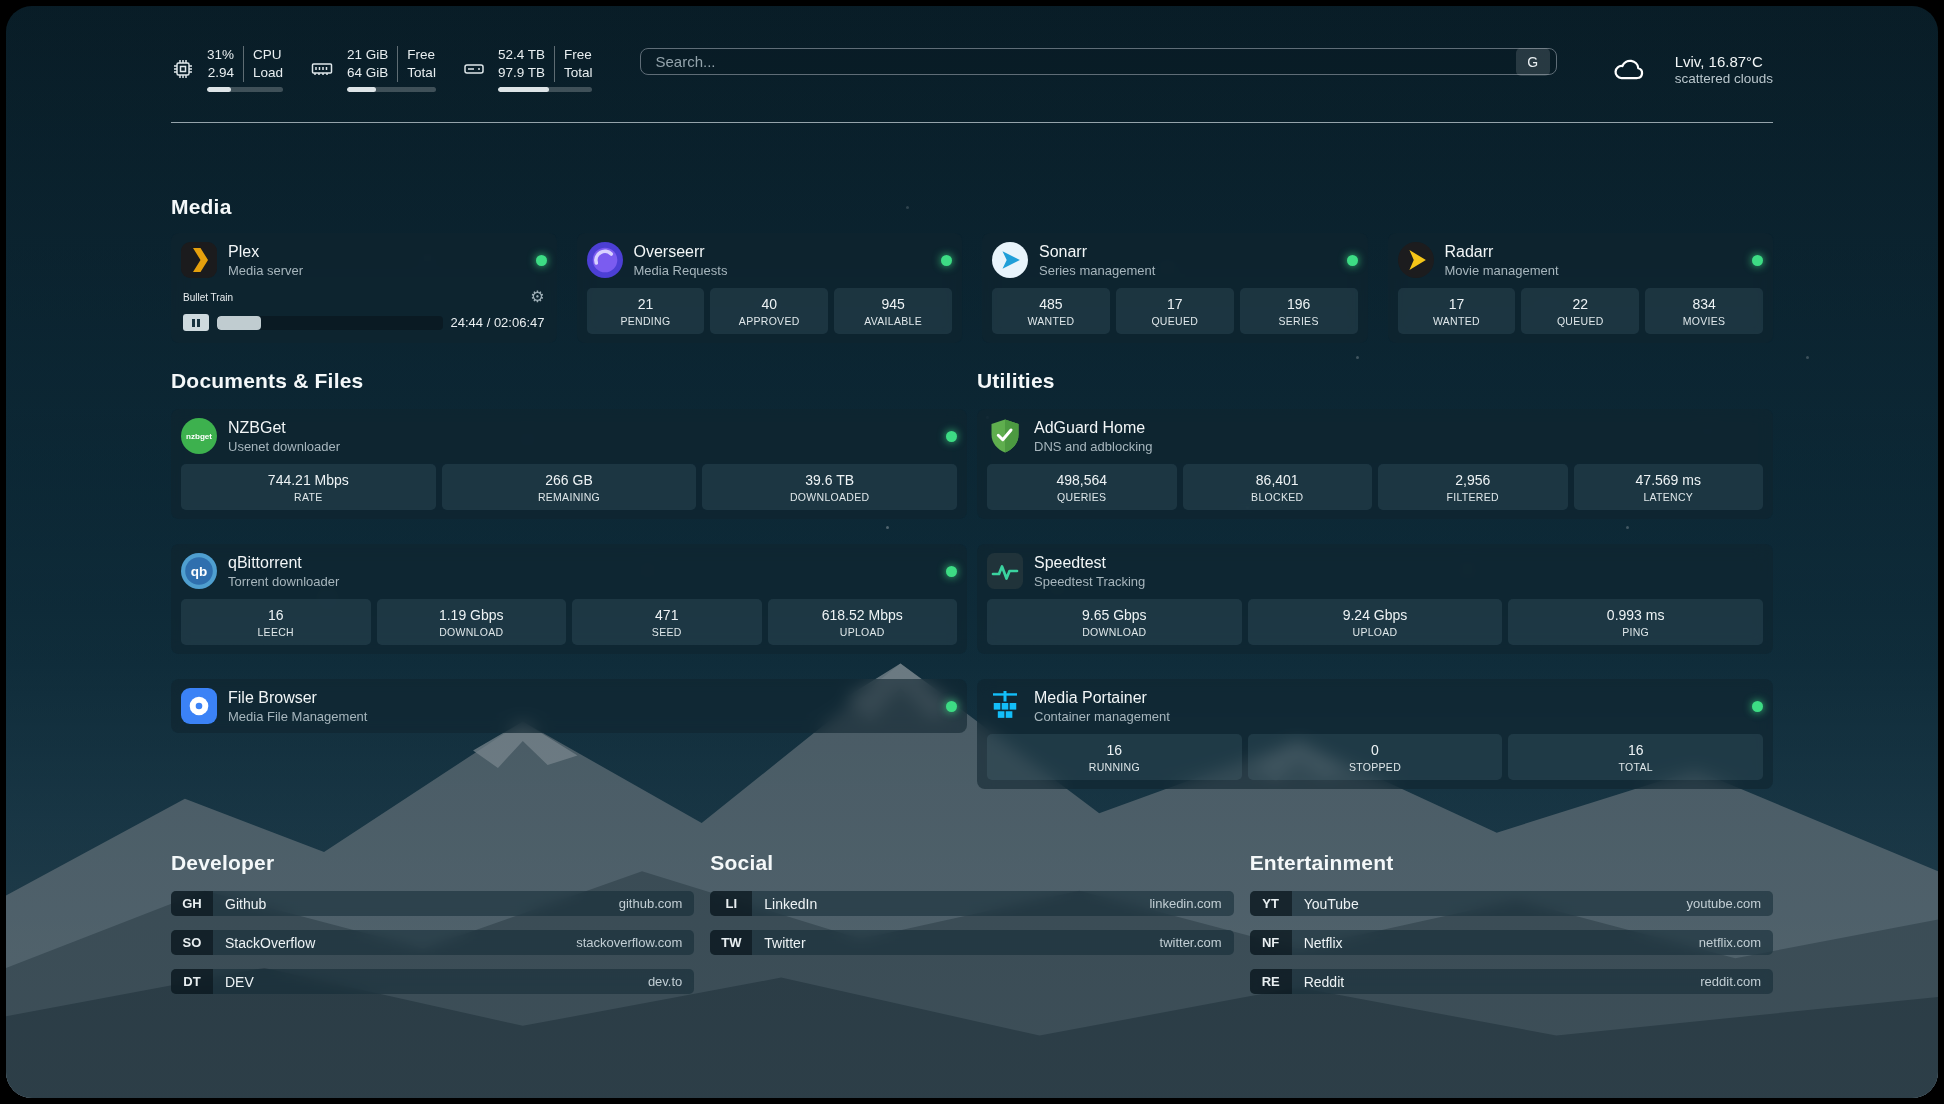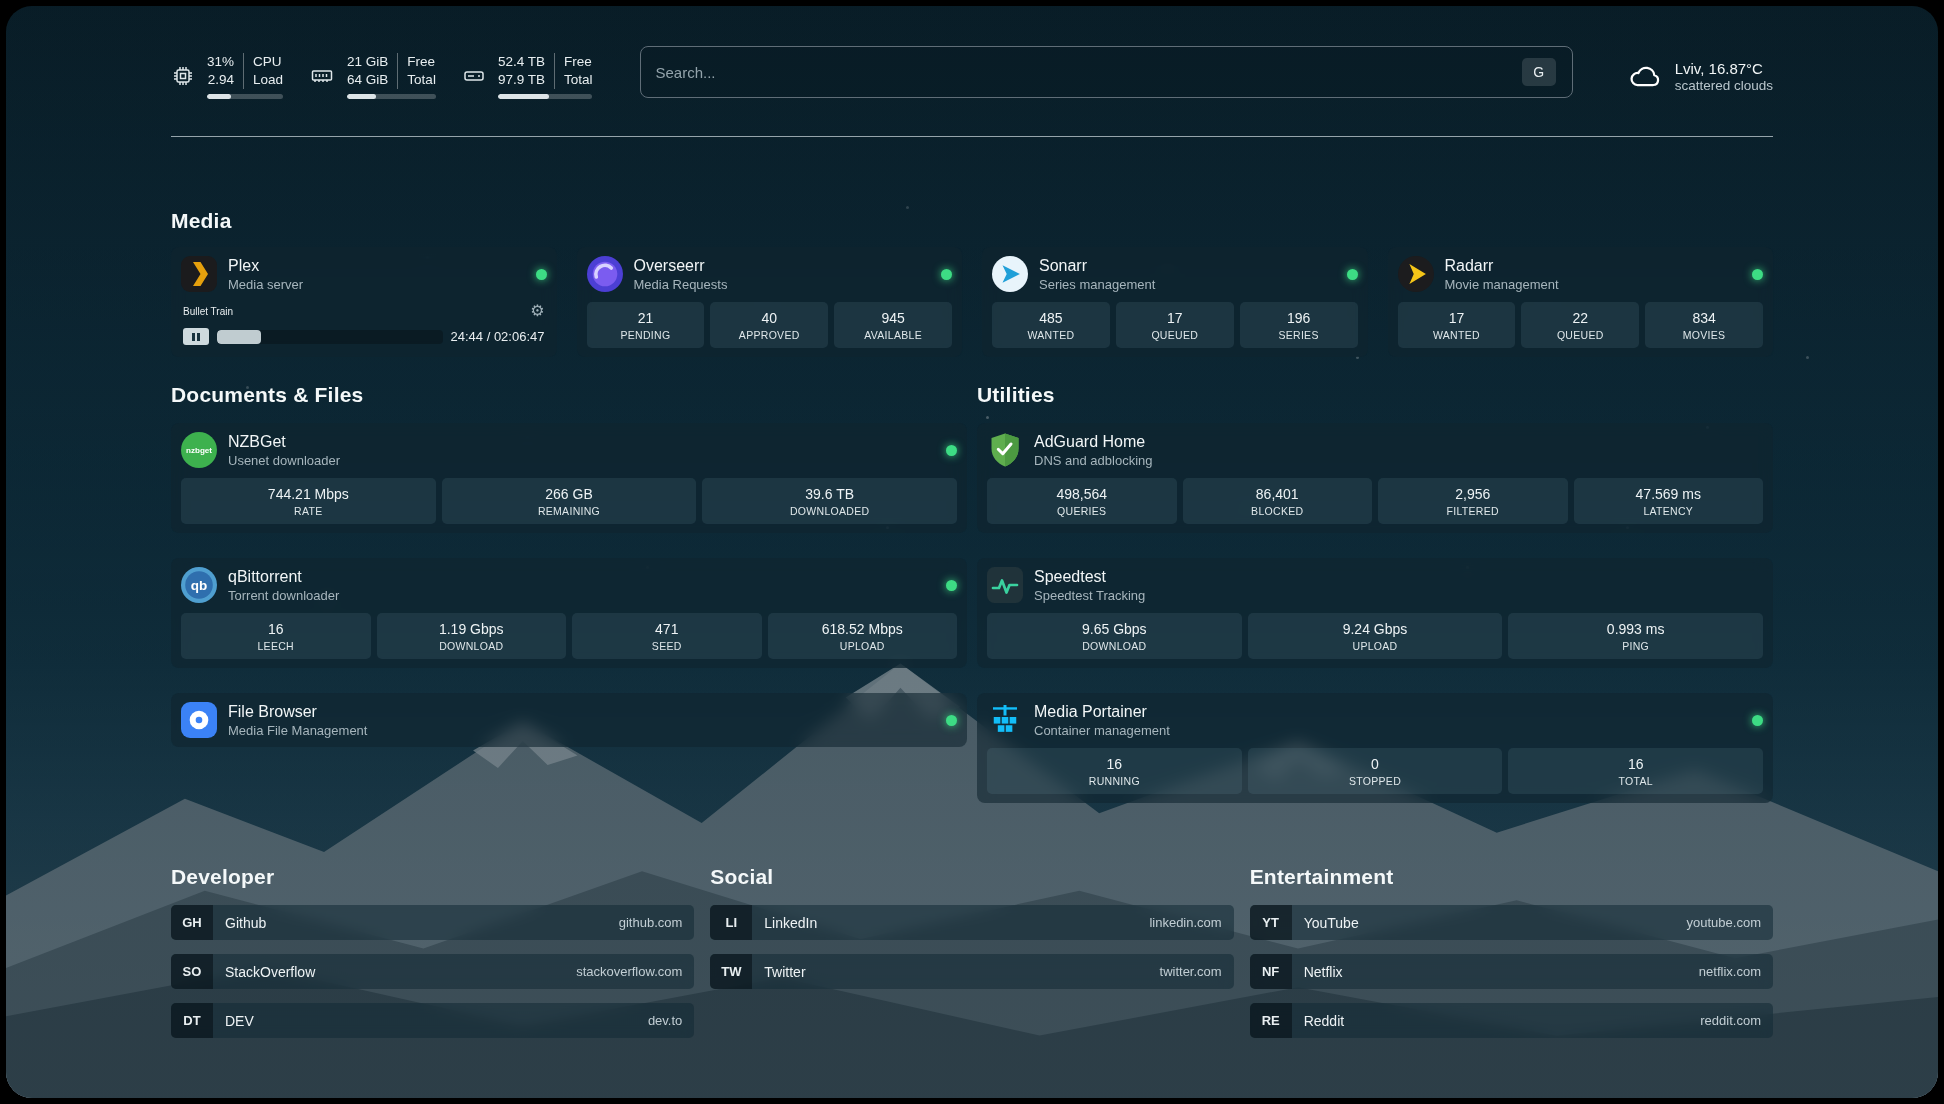--- a/index.html
+++ b/index.html
@@ -29,28 +29,28 @@
   .topbar { display:flex; align-items:center; }
   .widgets { display:flex; gap:26px; align-items:center; }
   .widget { display:flex; gap:12px; align-items:center; }
   .hw-icon { flex:0 0 auto; }
   .w-grid { display:grid; grid-template-columns:auto auto; font-size:13.5px; line-height:1.35; color:#e8eef0; }
   .w-val { text-align:right; padding-right:9px; }
   .w-lab { padding-left:9px; border-left:1px solid rgba(255,255,255,0.35); }
   .w-bar { margin-top:5px; height:5px; border-radius:3px; background:rgba(255,255,255,0.22); overflow:hidden; }
   .w-fill { height:100%; background:#dde4e7; border-radius:3px; }
 
-  .search-box { flex:1; margin:0 54px 8px 48px; display:flex; align-items:center; height:52px;
-    border:1px solid #5f6d77; border-radius:8px; background:rgba(10,26,34,0.35); padding:0 16px 0 14px; }
+  .search-box { flex:1; margin:0 54px 15px 48px; display:flex; align-items:center; height:27px;
+    border:1px solid #5f6d77; border-radius:8px; background:rgba(10,26,34,0.35); padding:0 6px 0 14px; }
   .search-input { flex:1; background:transparent; border:none; outline:none; color:#dfe7ea; font-size:15px; }
   .search-input::placeholder { color:#93a3ab; }
   .search-btn { width:34px; height:28px; border:none; border-radius:5px; background:rgba(255,255,255,0.13);
     color:#e8eef0; font-size:14px; cursor:pointer; }
 
-  .weather { display:flex; align-items:center; gap:12px; }
+  .weather { display:flex; align-items:center; gap:28px; }
   .weather-loc { font-size:15px; color:#f2f6f7; }
   .weather-cond { font-size:13.5px; color:#b9c6cc; margin-top:1px; }
 
   .divider { margin-top:30px; border:none; border-top:1px solid rgba(225,235,240,0.65); }
 
   
   .section-title { font-size:21px; font-weight:700; letter-spacing:0.2px; color:#f4f8f9; }
   .media-section { margin-top:72px; }
   .media-grid { margin-top:14px; display:grid; grid-template-columns:repeat(4,1fr); gap:20px; }
 
@@ -84,21 +84,21 @@
   .np-time { font-size:13px; color:#e9eef0; white-space:nowrap; }
 
   
   .columns { margin-top:26px; display:grid; grid-template-columns:1fr 1fr; gap:10px; align-items:start; }
   .col .section-title { margin-bottom:16px; }
   .col .card + .card { margin-top:25px; }
 
   
   .bookmarks { margin-top:62px; display:grid; grid-template-columns:1fr 1fr 1fr; gap:16px; padding-bottom:40px; }
   .bm-group .section-title { margin-bottom:16px; }
-  .bm-row { display:flex; align-items:center; height:35px; border-radius:5px; overflow:hidden;
+  .bm-row { display:flex; align-items:center; height:25px; border-radius:5px; overflow:hidden;
     background:rgba(18,42,52,0.55); margin-bottom:14px; cursor:pointer; backdrop-filter:blur(6px); }
   .bm-abbr { width:42px; align-self:stretch; display:flex; align-items:center; justify-content:center;
     background:rgba(5,15,20,0.55); font-size:13px; font-weight:700; color:#e8eef0; flex:0 0 42px; }
   .bm-name { margin-left:12px; font-size:14px; color:#eef3f5; }
   .bm-domain { margin-left:auto; margin-right:12px; font-size:13px; color:#c2ced4; }
 </style>
 </head>
 <body>
 
 <div class="screen">

